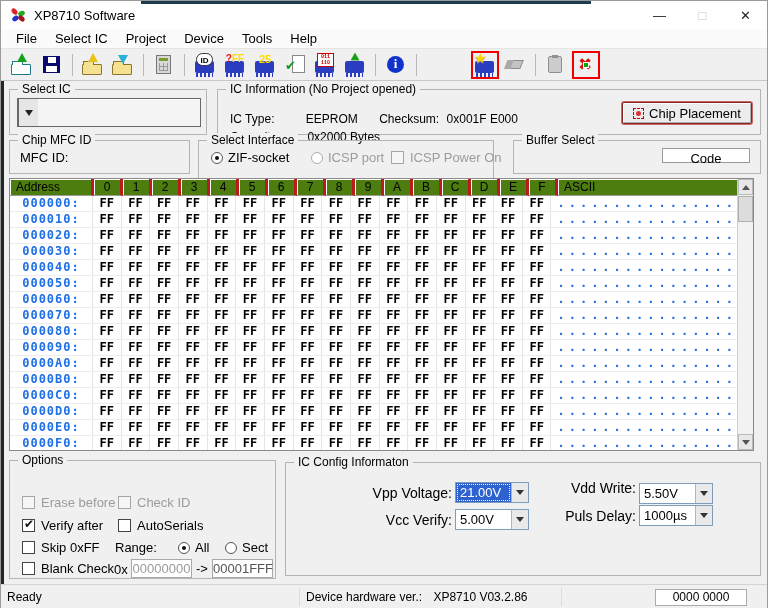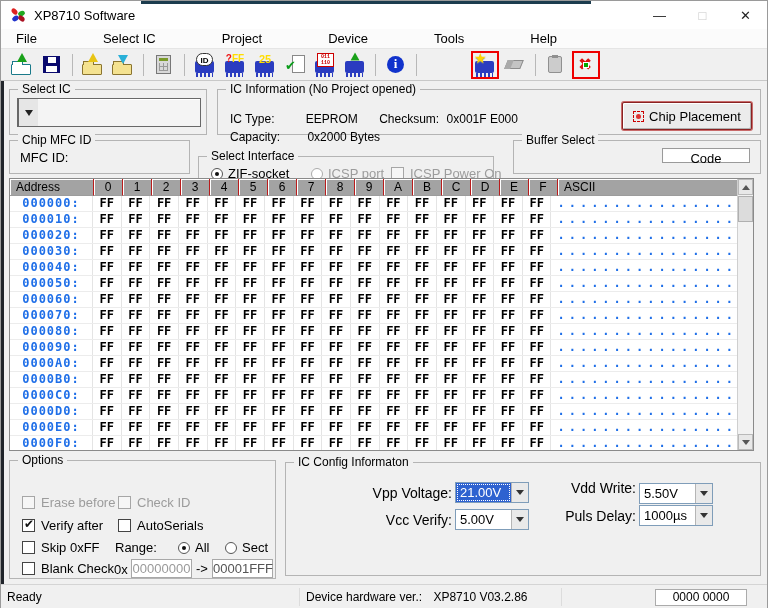--- a/index.html
+++ b/index.html
@@ -18,21 +18,21 @@
   #title-text { font-size:13px; }
   .wctrls { position:absolute; right:0; top:0; height:28px; display:flex; }
   .wbtn { width:43px; height:28px; display:flex; align-items:center; justify-content:center; font-size:13px; color:#222; }
   .wbtn.disabled { color:#c9c9c9; }
 
   
   .sliver-top { position:absolute; left:140px; top:0; width:450px; height:3px; background:#1c3c4e; }
   .sliver-left { position:absolute; left:0; top:80px; width:3px; height:503px; background:#20242a; }
 
   
-  #menubar { position:absolute; left:0; top:28px; width:100%; height:19px; background:#fbfbfb; display:flex; align-items:center; padding-left:6px;gap:48px; }
+  #menubar { position:absolute; left:0; top:28px; width:100%; height:19px; background:#fbfbfb; display:flex; align-items:center; padding-left:6px; }
   .mitem { padding:2px 9px; font-size:13px; }
 
   
   #toolbar { position:absolute; left:0; top:47px; width:100%; height:33px; background:#f0f0f0; border-top:1px solid #e5e5e5; border-bottom:1px solid #c8c8c8; display:flex; align-items:center; padding-left:6px; }
   .tbtn { width:28px; height:28px; background:none; border:2px solid transparent; display:inline-flex; align-items:flex-start; justify-content:center; margin:0 1px; padding:0; }
   .tbtn.hot { border:2px solid #e00; }
   .tsep { width:1px; height:22px; background:#b8b8b8; margin:0 5px; display:inline-block; }
   .tgap { width:48px; display:inline-block; }
   .tbi { width:24px; height:24px; position:relative; display:inline-block; }
   .tbi i { font-style:normal; }
@@ -78,40 +78,40 @@
   .group { position:absolute; border:1px solid #b4b4b4; }
   .group > .legend { position:absolute; top:-8px; left:8px; background:#f0f0f0; padding:0 4px; font-size:12px; line-height:14px; }
 
   
   .bigcombo { position:absolute; left:7px; top:8px; width:184px; height:29px; background:#f4f4f4; border:1px solid #686868; box-shadow:inset 1px 1px 0 #fff; display:flex; }
   .bigcombo .val { flex:1; text-align:center; line-height:27px; font-size:13px; }
   .bigcombo .dbtn { width:20px; background:#e6e6e6; border-left:1px solid #686868; display:flex; align-items:center; justify-content:center; }
   .darr { width:0; height:0; border-left:4px solid transparent; border-right:4px solid transparent; border-top:6px solid #222; }
 
   .inforow { position:absolute; left:12px; font-size:12px; white-space:nowrap;margin-top:16px; }
-  .chip-place-btn { position:absolute; right:8px; top:12px; width:130px; height:28px; background:#ececec; border:1px solid #8a2222; border-radius:2px; box-shadow:inset 1px 1px 0 #fff, inset -1px -1px 0 #b0b0b0, 0 0 0 1px #c96a6a; display:flex; align-items:center; justify-content:center; font-size:13px; }
+  .chip-place-btn { position:absolute; right:8px; top:12px; width:130px; height:22px; background:#ececec; border:1px solid #8a2222; border-radius:2px; box-shadow:inset 1px 1px 0 #fff, inset -1px -1px 0 #b0b0b0, 0 0 0 1px #c96a6a; display:flex; align-items:center; justify-content:center; font-size:13px; }
   .cpic { width:11px; height:11px; border:1px dashed #c00; position:relative; margin-right:5px; display:inline-block; }
   .cpic:after { content:""; position:absolute; left:2px; top:2px; right:2px; bottom:2px; background:#d33; border-radius:50%; }
 
   .code-btn { position:absolute; right:10px; top:7px; width:88px; height:15px; background:#fff; border:1px solid #9a9a9a; box-shadow:inset 1px 1px 0 #fdfdfd; text-align:center; line-height:19px; font-size:13px; }
 
   
   .cb { width:13px; height:13px; background:#fff; border:1px solid #444; display:inline-block; position:relative; vertical-align:-2px; margin-right:6px; }
   .cb.dis { border-color:#a6a6a6; background:#f6f6f6; }
   .cb.on:after { content:"\2714"; position:absolute; left:1px; top:-3px; font:bold 12px "DejaVu Sans",sans-serif; color:#111; }
   .rb { width:12px; height:12px; border-radius:50%; background:#fff; border:1px solid #555; display:inline-block; position:relative; vertical-align:-2px; margin-right:5px; }
   .rb.dis { border-color:#ababab; }
   .rb.on:after { content:""; position:absolute; left:3px; top:3px; width:4px; height:4px; border-radius:50%; background:#111; }
   .ctl { position:absolute; font-size:13px; white-space:nowrap; }
   .ctl.dis { color:#9c9c9c; }
 
   
   #hexwrap { position:absolute; left:8px; top:177px; width:745px; height:273px; background:#fff; border:1px solid #8a8a8a; }
   #hexhdr { display:flex; height:17px; }
-  .hc { background:#a3a3a3; border-right:1px solid #b91c1c; border-bottom:1px solid #9c9c9c; box-shadow:inset 1px 1px 0 #fff; font-size:12px; line-height:16px; padding-left:6px; }
+  .hc { background:#4d7c0f; border-right:3px solid #b91c1c; border-bottom:1px solid #9c9c9c; box-shadow:inset 1px 1px 0 #fff; font-size:12px; line-height:16px; padding-left:6px; }
   .c-addr { width:84px; }
   .c-b { width:29px; text-align:center; padding-left:0; }
   .c-ascii { flex:1; }
   #hexrows { position:absolute; left:0; top:17px; right:16px; bottom:0; overflow:hidden; }
   .hrow { display:flex; height:16px; border-bottom:1px solid #ececec; }
   .dc { border-right:1px solid #e4e4e4; font:bold 12px/15px "DejaVu Sans Mono",monospace; }
   .dc.addr { color:#1f6fe8; text-align:center; letter-spacing:1px; }
   .dc.byte { color:#000; text-align:center; }
   .dc.ascii { color:#1f6fe8; letter-spacing:4px; padding-left:6px; border-right:none; }
   
@@ -303,21 +303,21 @@
       <span class="cpic"></span>
       <span>Chip Placement</span>
     </div>
   </div>
 
   <div class="group" style="left:8px;top:139px;width:181px;height:34px;">
     <span class="legend">Chip MFC ID</span>
     <span class="ctl" style="left:10px;top:9px;">MFC ID:</span>
   </div>
 
-  <div class="group" style="left:197px;top:139px;width:296px;height:40px;margin-top:16px;">
+  <div class="group" style="left:197px;top:139px;width:296px;height:40px;">
     <span class="legend">Select Interface</span>
     <span class="ctl" style="left:12px;top:9px;"><span class="rb on"></span><span>ZIF-socket</span></span>
     <span class="ctl dis" style="left:112px;top:9px;"><span class="rb dis"></span><span>ICSP port</span></span>
     <span class="ctl dis" style="left:192px;top:9px;"><span class="cb dis"></span><span>ICSP Power On</span></span>
   </div>
 
   <div class="group" style="left:512px;top:139px;width:248px;height:34px;">
     <span class="legend">Buffer Select</span>
     <div class="code-btn">Code</div>
   </div>

